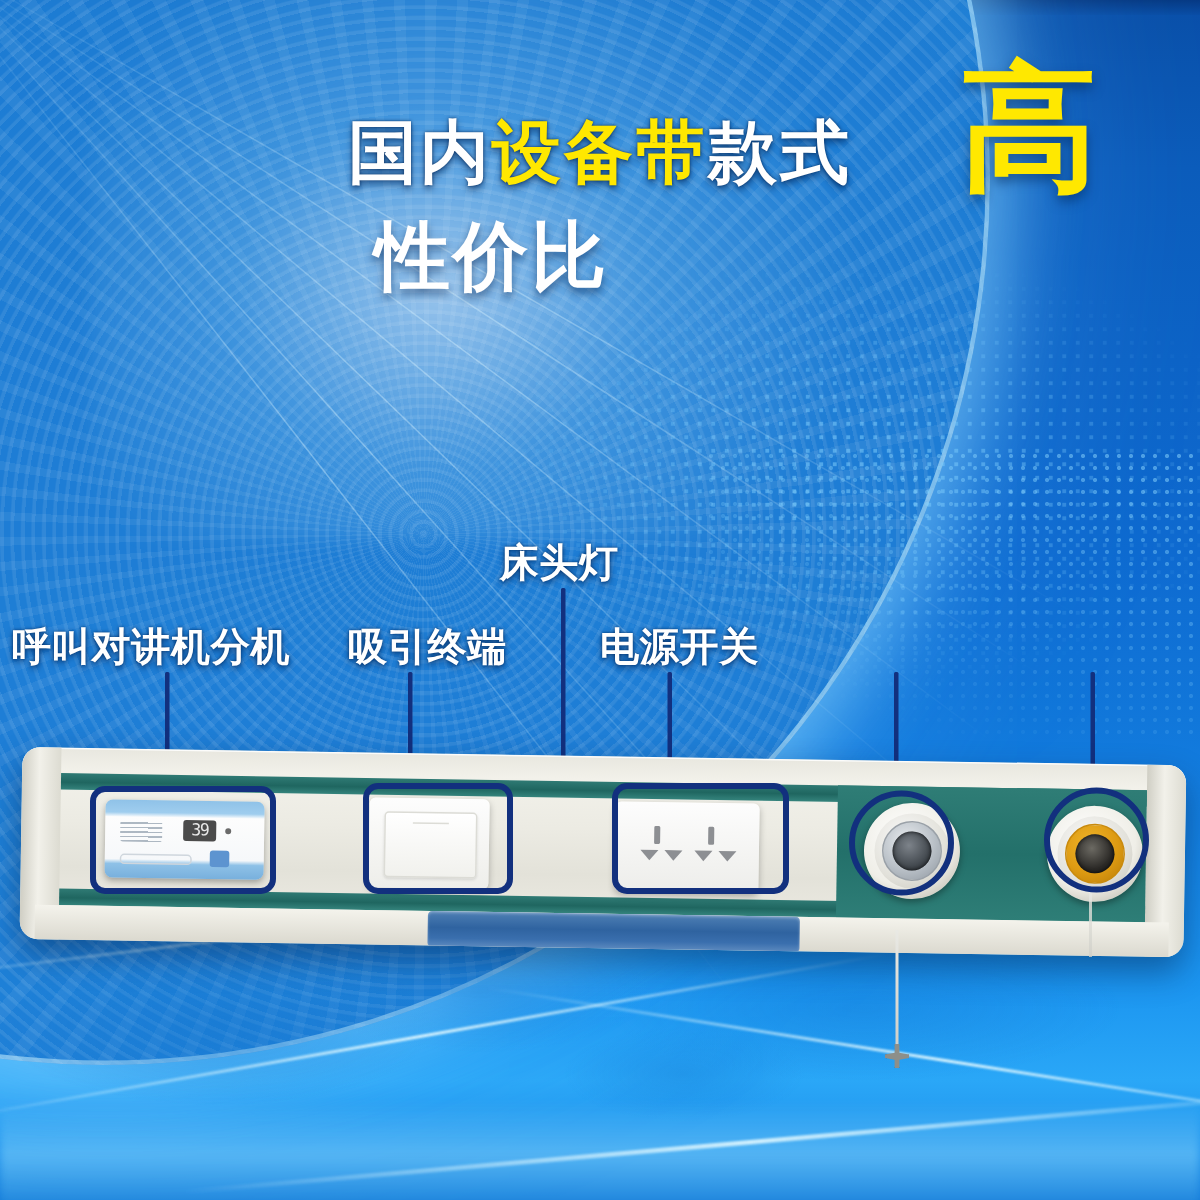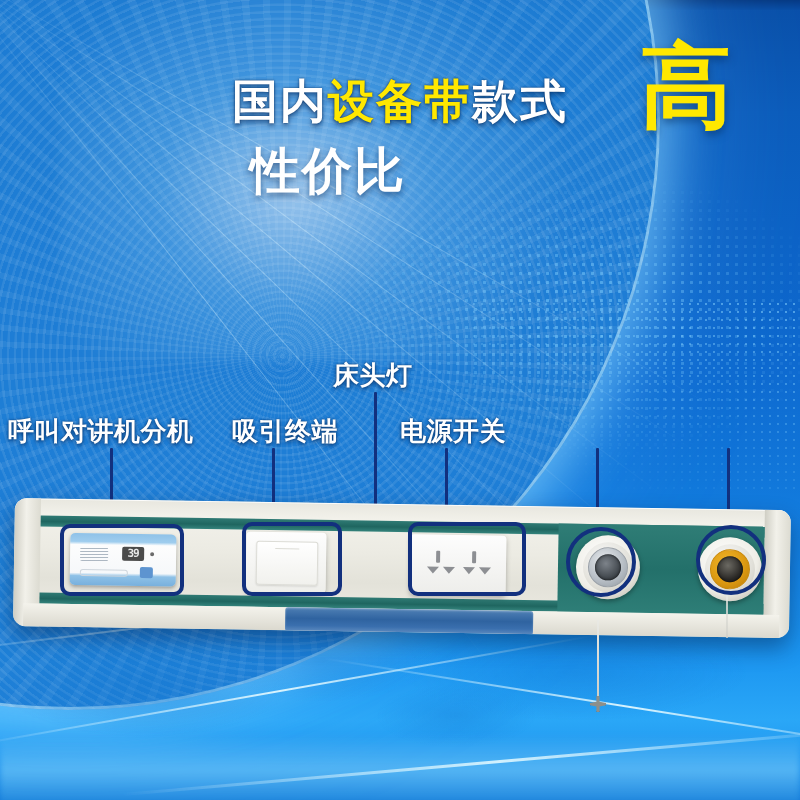--- a/index.html
+++ b/index.html
@@ -194,21 +194,21 @@
   }
   .ic-speaker{
     position:absolute;left:10px;top:14px;width:28px;height:14px;
     background-image:repeating-linear-gradient(0deg,#9aa7b4 0 1px,rgba(0,0,0,0) 1px 3px);
     opacity:.8;border-radius:2px;
   }
   .ic-disp{
     position:absolute;left:52px;top:13px;width:22px;height:14px;
     background:#4b4b4b;border-radius:2px;
     color:#e9e9e9;font-family:"DejaVu Sans Mono",monospace;font-size:11px;
-    line-height:14px;text-align:center;letter-spacing:-1px;font-weight:bold;
+    line-height:14px;text-align:center;letter-spacing:-1px;
   }
   .ic-dot{position:absolute;left:80px;top:18px;width:4px;height:4px;border-radius:50%;background:#6b6b6b;}
   .ic-btn{position:absolute;left:70px;top:33px;width:13px;height:11px;background:#5d94d0;border-radius:2px;}
   .ic-slot{position:absolute;left:10px;top:36px;width:46px;height:5px;border:1px solid #cfd6dd;border-radius:3px;}
 
   
   .switch{
     position:absolute;left:232px;top:30px;width:80px;height:60px;
     background:linear-gradient(180deg,#fdfdfd,#eeeeea);
     border-radius:4px;box-shadow:0 2px 5px rgba(0,0,0,.28);

